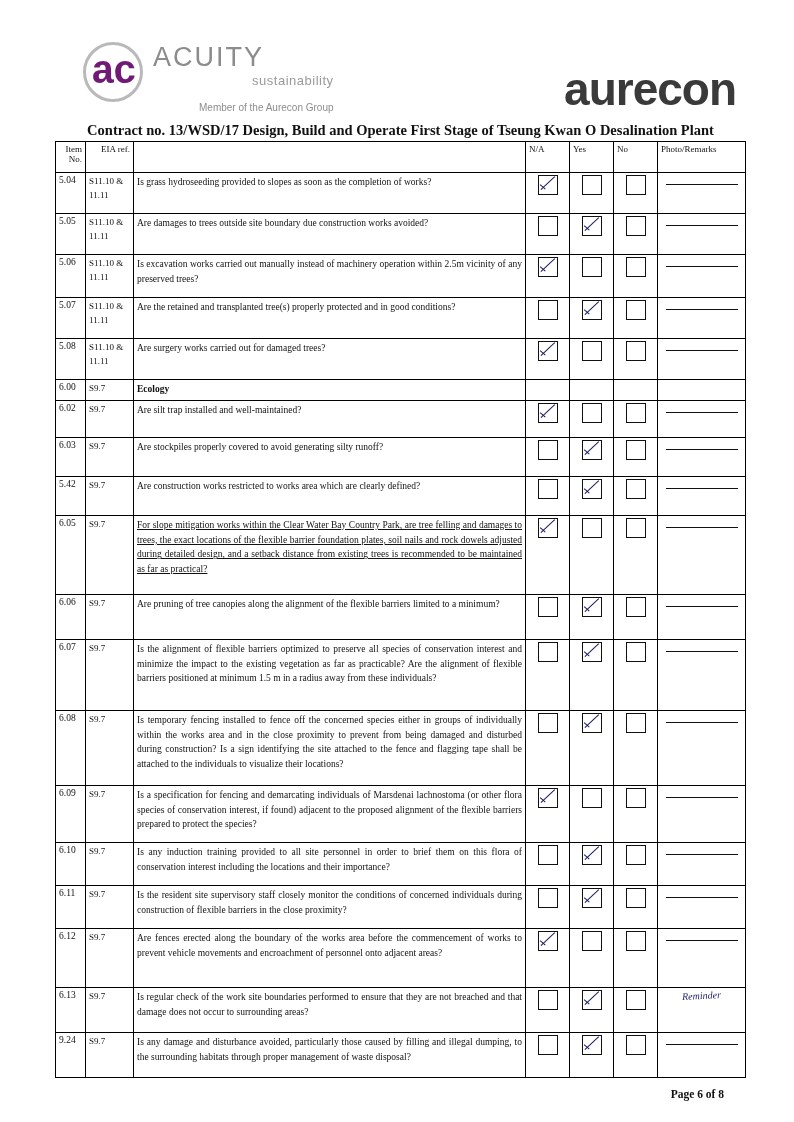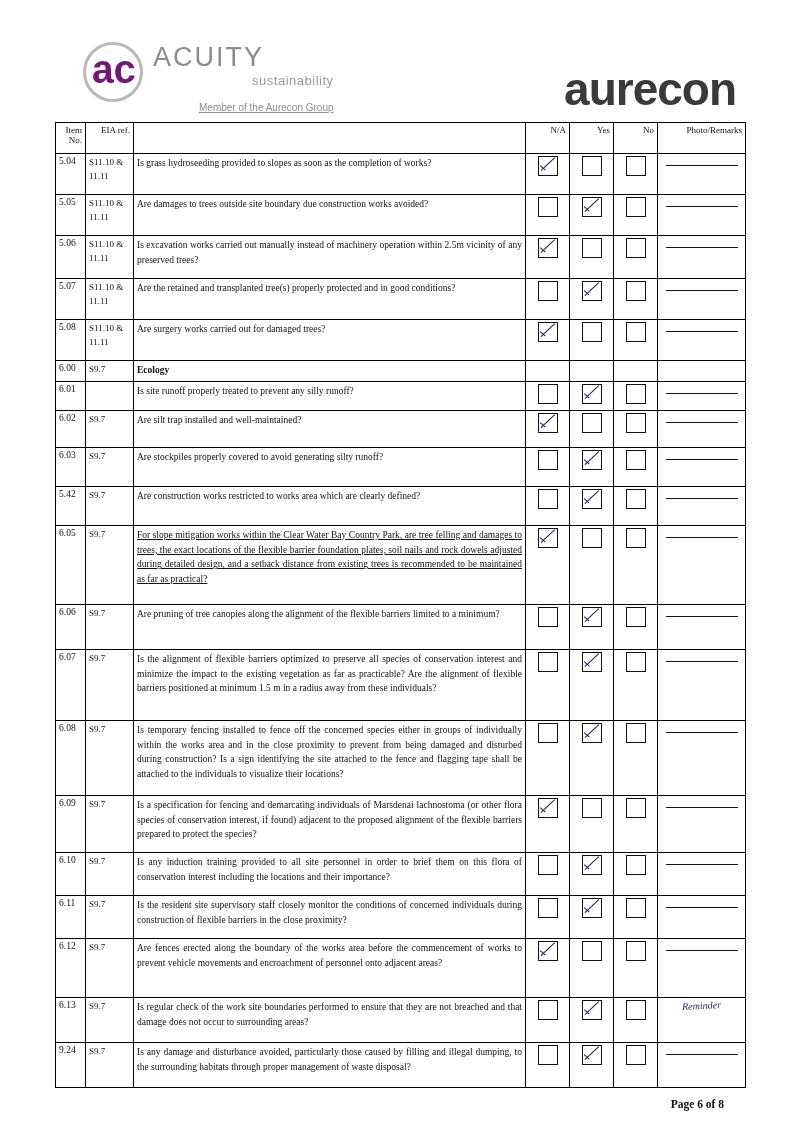--- a/index.html
+++ b/index.html
@@ -69,21 +69,20 @@
     text-align: right;
     letter-spacing: 0.5px;
     margin-top: 2px;
   }
   .acuity-member {
     font-family: "Liberation Sans", sans-serif;
     font-size: 10px;
     color: #8d8d8d;
     margin-top: 14px;
     margin-left: 46px;
-    text-decoration: underline;
   }
   .aurecon {
     font-family: "Liberation Sans", sans-serif;
     font-size: 46px;
     font-weight: bold;
     color: #3a3a3a;
     letter-spacing: -1px;
     margin-right: 10px;
     margin-top: 22px;
   }
@@ -113,21 +112,21 @@
   .col-item { width: 30px; }
   .col-eia  { width: 48px; }
   .col-desc { width: auto; }
   .col-box  { width: 44px; }
   .col-rem  { width: 88px; }
 
   .hdr td {
     font-size: 9px;
     height: 26px;
     vertical-align: top;
-    text-align: right;
+    text-align: left;
   }
   .hdr td.left { text-align: right; }
 
   .cell-item { font-size: 9.5px; margin-top: 12px; }
   .cell-eia  { font-size: 9px; }
   .desc {
     font-size: 9.5px;
     line-height: 1.55;
     text-align: justify;
     padding: 3px 5px 3px 4px;
@@ -209,20 +208,21 @@
       <div class="acuity-logo-mark">ac</div>
       <div class="acuity-text">
         <div class="acuity-name">ACUITY</div>
         <div class="acuity-sub">sustainability</div>
         <div class="acuity-member">Member of the Aurecon Group</div>
       </div>
     </div>
     <div class="aurecon">aurecon</div>
   </div>
 
+  <div class="doc-title">Contract no.  13/WSD/17 Design, Build and Operate First Stage of Tseung Kwan O Desalination Plant</div>
 
   <table class="form">
     <colgroup>
       <col class="col-item">
       <col class="col-eia">
       <col class="col-desc">
       <col class="col-box">
       <col class="col-box">
       <col class="col-box">
       <col class="col-rem">
@@ -298,31 +298,20 @@
         <tr>
           <td class="cell-item">6.00</td>
           <td class="cell-eia eia-two-line">S9.7</td>
           <td class="desc section" style="height: 16px;">Ecology</td>
           <td class="boxcell"></td>
           <td class="boxcell"></td>
           <td class="boxcell"></td>
           <td class="boxcell"></td>
         </tr>
         <tr>
-          <td class="cell-item">6.01</td>
-          <td class="cell-eia eia-two-line"></td>
-          <td class="desc" style="height: 24px;">Is site runoff properly treated to prevent any silly runoff?</td>
-          <td class="boxcell"><span class="chk"></span></td>
-          <td class="boxcell"><span class="chk ticked"></span></td>
-          <td class="boxcell"><span class="chk"></span></td>
-          <td class="boxcell">
-            <div class="remark-line"></div>
-          </td>
-        </tr>
-        <tr>
           <td class="cell-item">6.02</td>
           <td class="cell-eia eia-two-line">S9.7</td>
           <td class="desc" style="height: 32px;">Are silt trap installed and well-maintained?</td>
           <td class="boxcell"><span class="chk ticked"></span></td>
           <td class="boxcell"><span class="chk"></span></td>
           <td class="boxcell"><span class="chk"></span></td>
           <td class="boxcell">
             <div class="remark-line"></div>
           </td>
         </tr>

